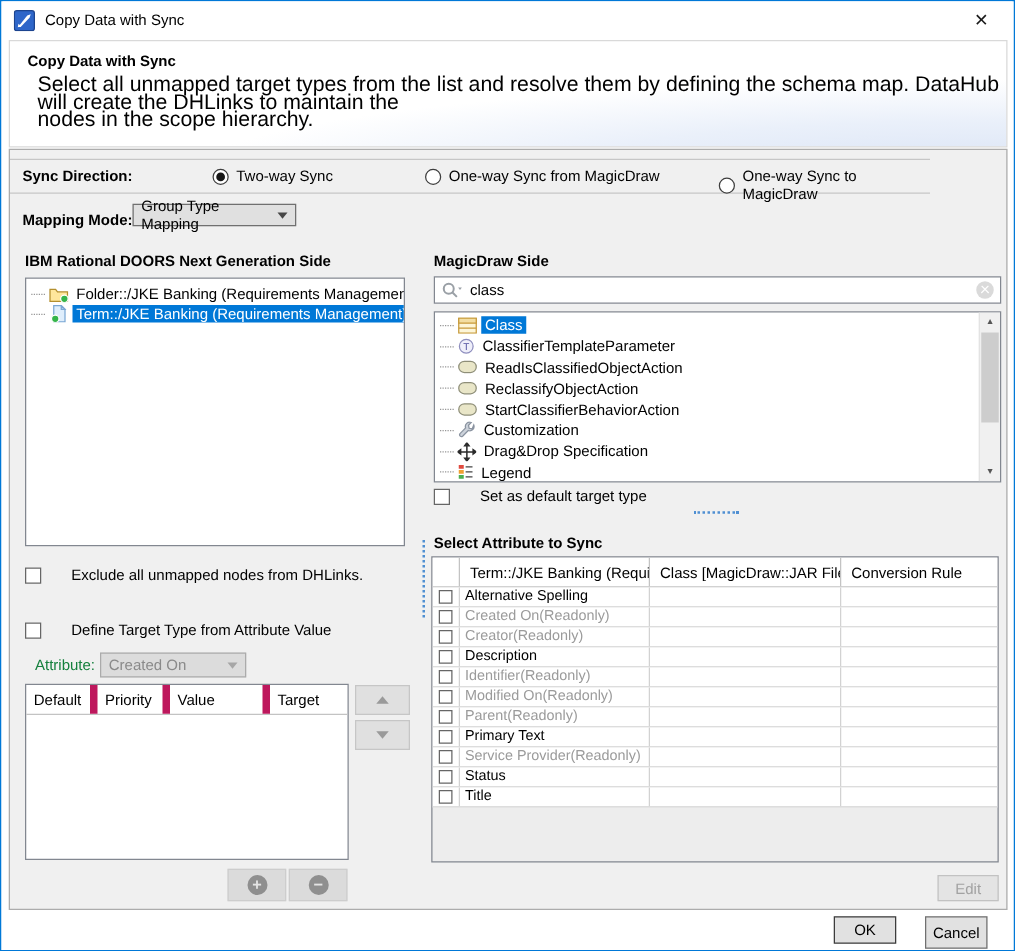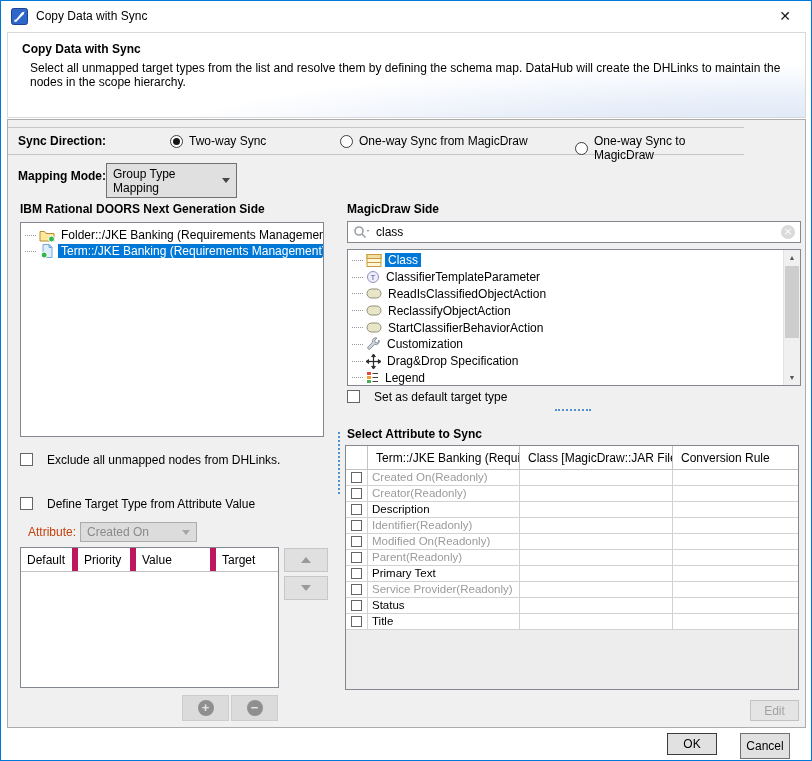--- a/index.html
+++ b/index.html
@@ -9,21 +9,21 @@
   
   .titlebar { position:absolute; left:1px; top:0; width:808px; height:30px; background:#fff; display:flex; align-items:center; padding:0 9px; }
   .app-icon { width:17px; height:17px; margin-right:8px; flex:none; }
   .win-title { font-size:12px; }
   .close-btn { margin-left:auto; width:32px; height:28px; display:flex; align-items:center; justify-content:center; font-size:14px; color:#1a1a1a; cursor:pointer; }
 
   
   .header { position:absolute; left:6px; top:31px; width:799px; height:86px; border:1px solid #d9d9d9;
     background: radial-gradient(120% 130% at 100% 125%, #d9e3f5 0%, #eaf0fa 38%, rgba(255,255,255,0) 68%), #fff; }
   .h-title { position:absolute; left:14px; top:9px; font-weight:bold; font-size:12px; }
-  .h-desc { position:absolute; left:22px; top:28px; line-height:14px; font-size:12px; }
+  .h-desc { position:absolute; left:22px; top:28px; line-height:14px; font-size:17px; }
 
   
   .content { position:absolute; left:6px; top:118px; width:799px; height:609px; border:1px solid #acacac; background:#f0f0f0; }
 
   .sync-band { position:absolute; left:0; top:7px; width:736px; height:28px; border-top:1px solid #c6c6c6; border-bottom:1px solid #c6c6c6; }
   .sync-label { position:absolute; left:10px; top:6px; font-weight:bold; }
   .radio-opt { position:absolute; top:6px; display:flex; align-items:center; gap:6px; cursor:default; }
   .radio { width:13px; height:13px; border:1px solid #3e3e3e; border-radius:50%; background:#fff; position:relative; flex:none; }
   .radio.checked::after { content:""; position:absolute; left:2px; top:2px; width:7px; height:7px; border-radius:50%; background:#161616; }
 
@@ -45,23 +45,23 @@
   .tlabel { padding:0 3px; font-size:12px; }
   .tlabel.sel { background:#0078d7; color:#fff; }
 
   
   .scrollbar { position:absolute; right:0; top:0; bottom:0; width:17px; background:#f0f0f0; border-left:1px solid #e3e3e3; }
   .sb-up, .sb-down { position:absolute; left:0; width:16px; height:15px; display:flex; align-items:center; justify-content:center; font-size:7px; color:#555; }
   .sb-up { top:0; } .sb-down { bottom:0; }
   .sb-thumb { position:absolute; left:1px; top:16px; width:14px; height:72px; background:#cdcdcd; }
 
   .cb { width:13px; height:13px; background:#fff; border:1px solid #666; flex:none; }
-  .check-row { position:absolute; display:flex; align-items:flex-start; gap:14px; white-space:nowrap; }
-
-  .attr-label { position:absolute; left:20px; top:405px; color:#c2410c; }
+  .check-row { position:absolute; display:flex; align-items:flex-end; gap:24px; white-space:nowrap; }
+
+  .attr-label { position:absolute; left:20px; top:405px; color:#15803d; }
 
   
   .vtable { position:absolute; left:12px; top:427px; width:259px; height:141px; background:#fff; border:1px solid #828790; }
   .vtable-head { display:grid; grid-template-columns:57px 58px 80px 1fr; height:24px; border-bottom:1px solid #c3c3c3; }
   .vtable-head .hc { padding:5px 0 0 6px; border-right:6px solid #be185d; overflow:hidden; }
   .vtable-head .hc:last-child { border-right:none; }
 
   .mini-btn { position:absolute; left:276px; width:44px; height:24px; background:#e0e0e0; border:1px solid #c6c6c6; display:flex; align-items:center; justify-content:center; }
   .tri-up { width:0; height:0; border-left:5px solid transparent; border-right:5px solid transparent; border-bottom:6px solid #9a9a9a; }
   .tri-down { width:0; height:0; border-left:5px solid transparent; border-right:5px solid transparent; border-top:6px solid #9a9a9a; }
@@ -134,21 +134,21 @@
         <span class="radio"></span>
         <span>One-way Sync from MagicDraw</span>
       </span>
       <span class="radio-opt" style="left:567px;">
         <span class="radio"></span>
         <span>One-way Sync to MagicDraw</span>
       </span>
     </div>
 
     <span class="mapping-label">Mapping Mode:</span>
-    <div class="combo" style="left:98px; top:43px; width:131px; height:35px;">
+    <div class="combo" style="left:98px; top:43px; width:131px; height:18px;">
       <span>Group Type Mapping</span>
       <span class="chev"></span>
     </div>
 
     <span class="col-heading" style="left:12px; top:82px;">IBM Rational DOORS Next Generation Side</span>
 
     <div class="tree-box">
       <div class="titem">
         <span class="dots"></span>
         <span class="ticon">
@@ -330,20 +330,28 @@
 
     <span class="col-heading" style="left:339px; top:307px;">Select Attribute to Sync</span>
 
     <div class="atable">
       <div class="atable-head">
         <span class="hc"></span>
         <span class="hc">Term::/JKE Banking (Requir...</span>
         <span class="hc">Class [MagicDraw::JAR File ...</span>
         <span class="hc">Conversion Rule</span>
       </div>
+      <div class="arow">
+        <span class="cc">
+            <span class="cb"></span>
+          </span>
+        <span class="lc">Alternative Spelling</span>
+        <span class="ec"></span>
+          <span></span>
+      </div>
       <div class="arow ro">
         <span class="cc">
             <span class="cb"></span>
           </span>
         <span class="lc">Created On(Readonly)</span>
         <span class="ec"></span>
           <span></span>
       </div>
       <div class="arow ro">
         <span class="cc">

